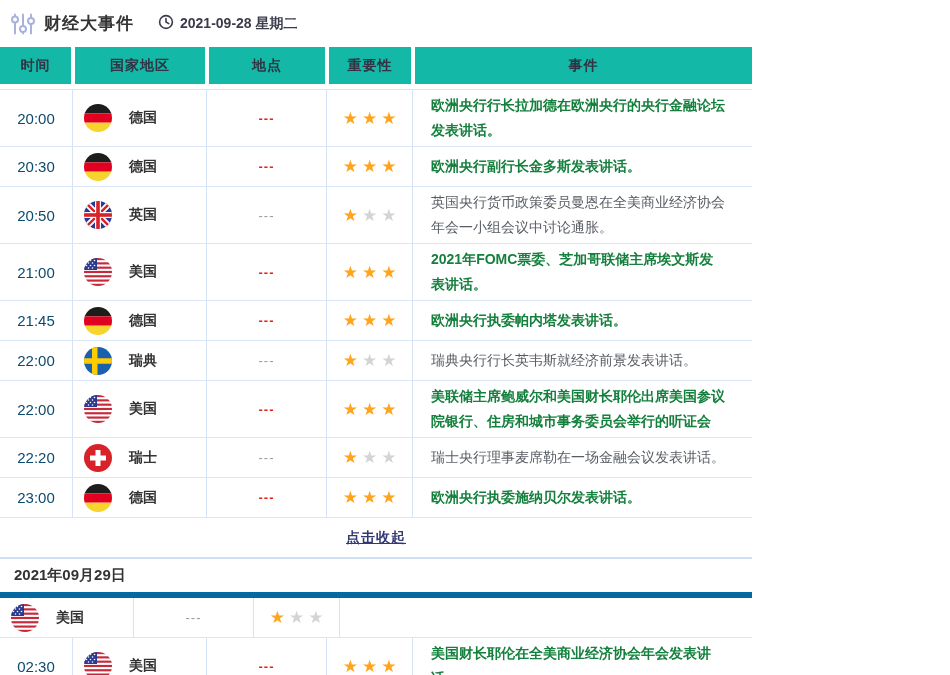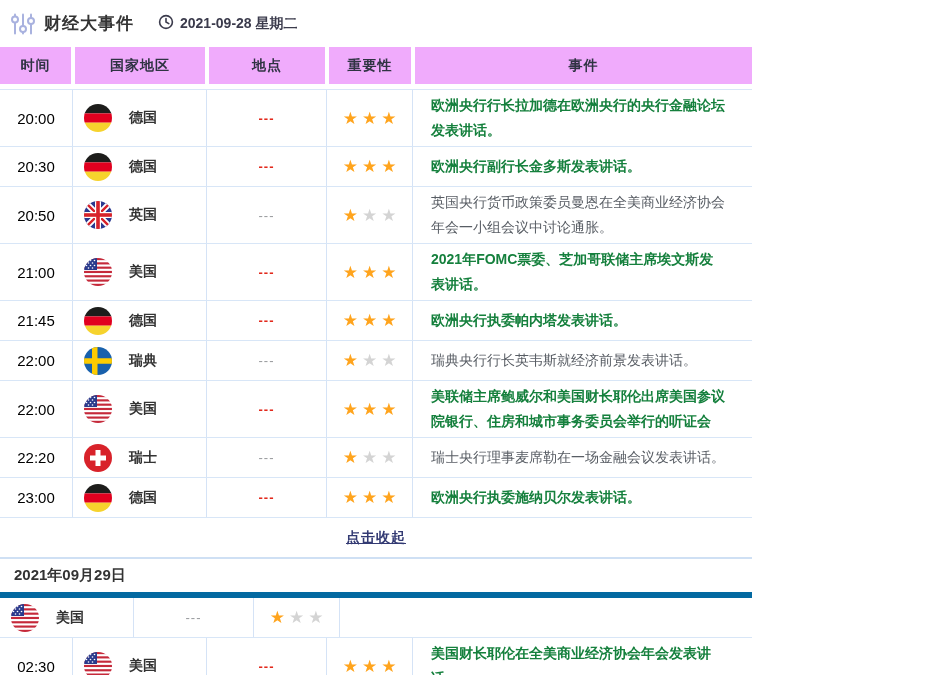--- a/index.html
+++ b/index.html
@@ -10,30 +10,30 @@
   }
   
   .topbar { height:47px; display:flex; align-items:center; padding:0 10px; }
   .topbar .app-icon { width:26px; height:26px; flex:none; }
   .topbar .title { font-size:17px; font-weight:bold; color:#333; margin-left:8px; letter-spacing:1px; }
   .topbar .datewrap { display:flex; align-items:center; margin-left:24px; gap:6px; }
   .topbar .datewrap .date { font-size:14px; font-weight:bold; color:#3b3b4c; }
   
   .thead { display:flex; height:37px; gap:4px; background:#fff; }
   .thead .hcell {
-    background:#f0abfc; color:#2f3343; font-size:14px; font-weight:bold;
+    background:#14b8a6; color:#2f3343; font-size:14px; font-weight:bold;
     display:flex; align-items:center; justify-content:center; letter-spacing:1px;
   }
   .h-time { width:71px; } .h-country { width:130px; } .h-loc { width:116px;font-family:Liberation Mono, monospace; }
   .h-imp { width:82px; } .h-event { flex:1; }
   
   .tbody { margin-top:5px; border-top:1px solid #d8e6f7; }
   .row { display:flex; min-height:40px; border-bottom:1px solid #d8e6f7; align-items:stretch; }
   .cell { display:flex; align-items:center; }
-  .c-time { width:73px; justify-content:center; font-size:15px; color:#000000;
+  .c-time { width:73px; justify-content:center; font-size:15px; color:#0c4a6e;
             border-right:1px solid #d5e3f6; }
   .c-country { width:134px; padding-left:11px; gap:17px; border-right:1px solid #d5e3f6; }
   .c-country .cname { font-size:14px; font-weight:bold; color:#333; }
   .c-country .flag { width:28px; height:28px; flex:none; display:flex; }
   .c-loc { width:120px; justify-content:center; font-size:13px; letter-spacing:1px;
            border-right:1px solid #d5e3f6; }
   .c-imp { width:86px; justify-content:center; border-right:1px solid #d5e3f6; }
   .c-event { flex:1; padding:3px 26px 3px 18px; font-size:14px; line-height:25px; }
   .row.hi .c-loc { color:#e2291c; font-weight:bold; }
   .row.lo .c-loc { color:#97999c; }

